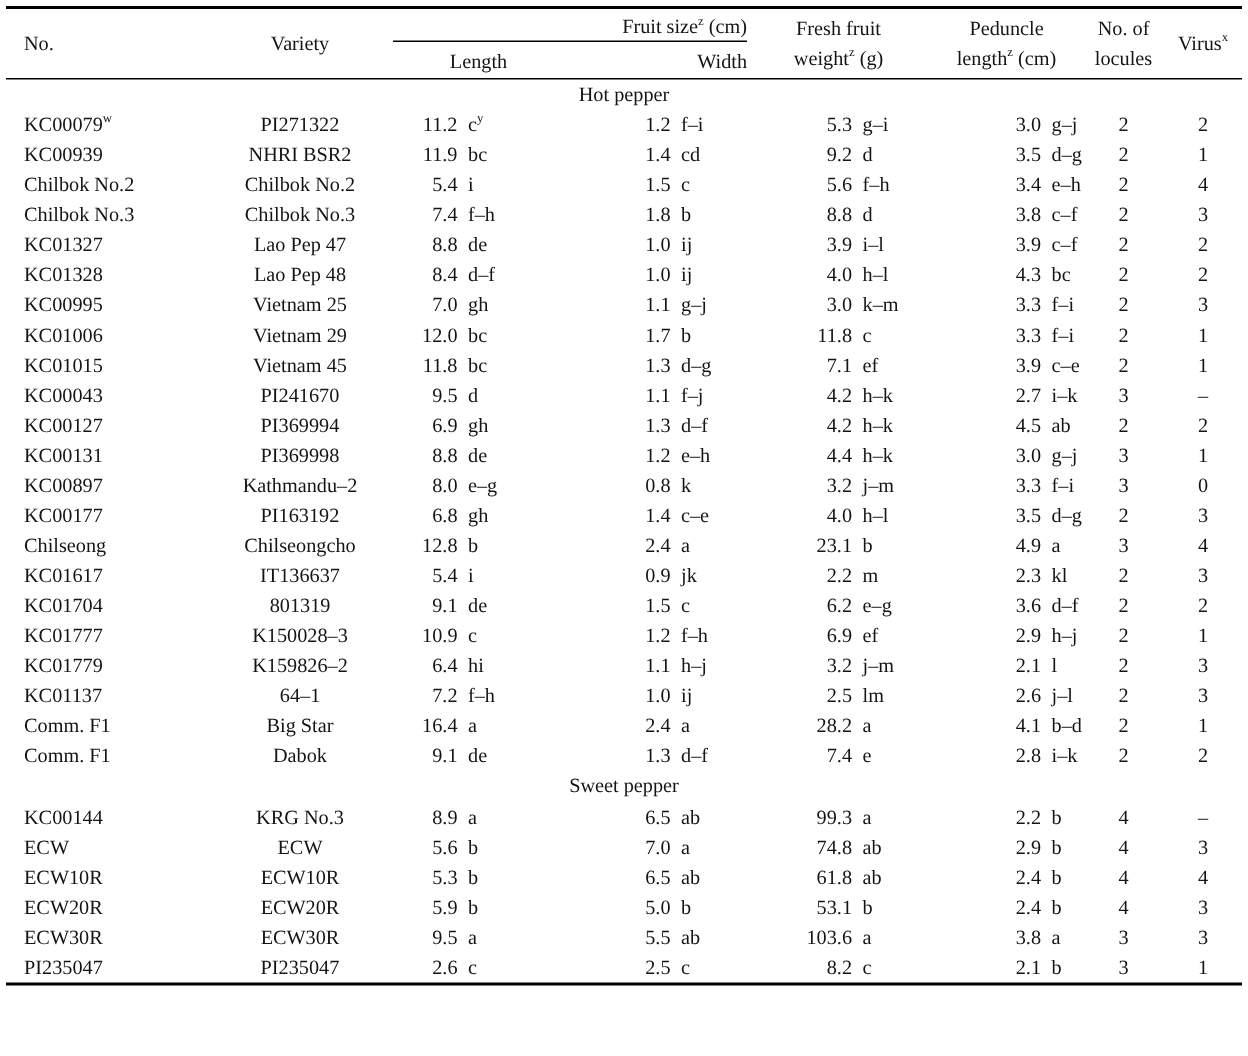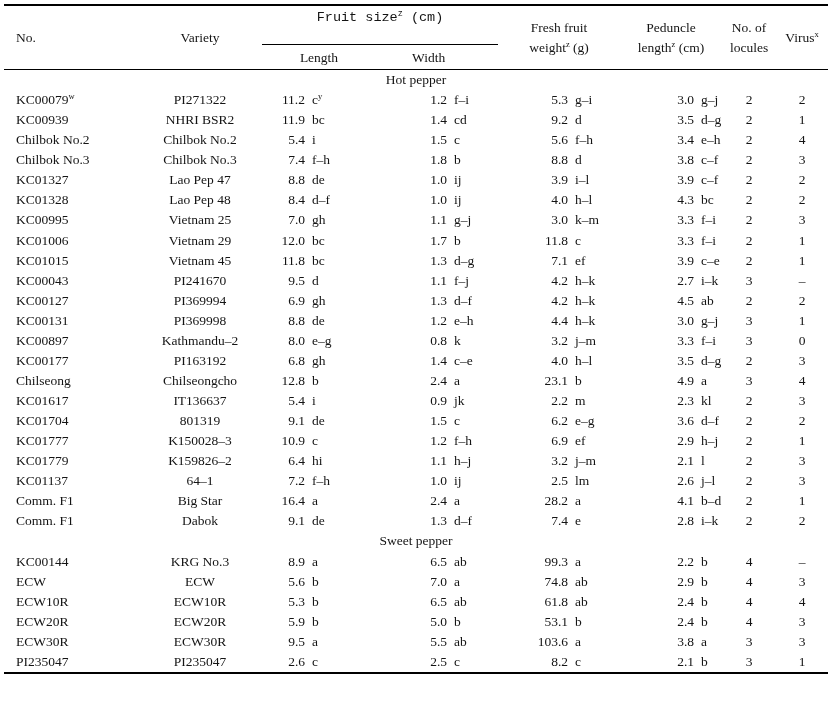--- a/index.html
+++ b/index.html
@@ -25,28 +25,27 @@
     height: 47px;
     border-bottom: 1.8px solid #000;
     white-space: nowrap;
     padding: 0;
   }
   th.th-no { text-align: left; padding-left: 12px; }
   th.th-mid { text-align: center; }
   th.th-mid div { line-height: 20px; }
   th.th-fruit { vertical-align: top; }
   .fruit-top {
-    height: 39px; line-height: 23px;
-    text-align: center;
+    height: 22px; line-height: 23px;
+    text-align: right;
     border-bottom: 1.3px solid #000;
-    font-family: Liberation Mono, monospace;
   }
   .fruit-sub { display: flex; height: 24px; line-height: 25px; }
   .sub-len { width: 114px; text-align: center; }
-  .sub-wid { flex: 1; text-align: left; padding-left: 36px; }
+  .sub-wid { flex: 1; text-align: right; padding-left: 36px; }
   tbody td {
     height: 20.07px;
     line-height: 20.07px;
     padding: 0;
     white-space: nowrap;
   }
   td.c1 { text-align: left; padding-left: 12px; }
   td.c2, td.c7, td.c8 { text-align: center; }
   td.mcell { text-align: left; }
   .num { display: inline-block; text-align: right; }

